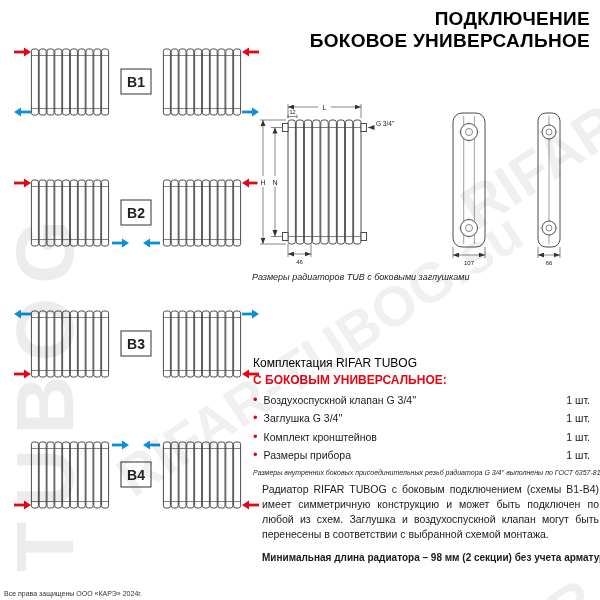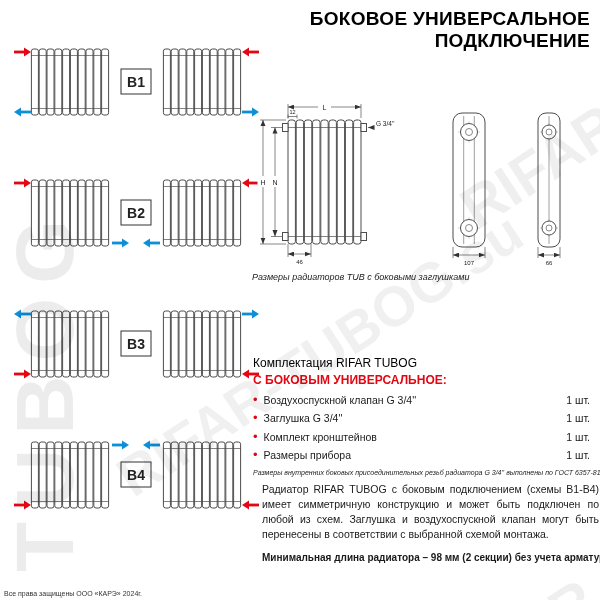--- a/index.html
+++ b/index.html
@@ -42,22 +42,22 @@
 <body>
 
 <div class="page">
 
   <span class="wm wm-left">TUBOG</span>
   <span class="wm wm-d1">RIFAR-TUBOG.su</span>
   <span class="wm wm-d2">RIFAR</span>
   <span class="wm wm-d3">RIFAR</span>
 
   <div class="title">
+    <div>ПОДКЛЮЧЕНИЕ</div>
     <div>БОКОВОЕ УНИВЕРСАЛЬНОЕ</div>
-    <div>ПОДКЛЮЧЕНИЕ</div>
   </div>
 
   <div class="schemes" id="schemes">
       <div class="scheme-row"><svg width="246" height="80" viewBox="0 0 246 80">
           <rect x="18.4" y="7" width="7" height="66" rx="2.2" fill="#fff" stroke="#4d4d4d" stroke-width="1"></rect>
           <rect x="26.2" y="7" width="7" height="66" rx="2.2" fill="#fff" stroke="#4d4d4d" stroke-width="1"></rect>
           <rect x="34" y="7" width="7" height="66" rx="2.2" fill="#fff" stroke="#4d4d4d" stroke-width="1"></rect>
           <rect x="41.8" y="7" width="7" height="66" rx="2.2" fill="#fff" stroke="#4d4d4d" stroke-width="1"></rect>
           <rect x="49.6" y="7" width="7" height="66" rx="2.2" fill="#fff" stroke="#4d4d4d" stroke-width="1"></rect>
           <rect x="57.4" y="7" width="7" height="66" rx="2.2" fill="#fff" stroke="#4d4d4d" stroke-width="1"></rect>

